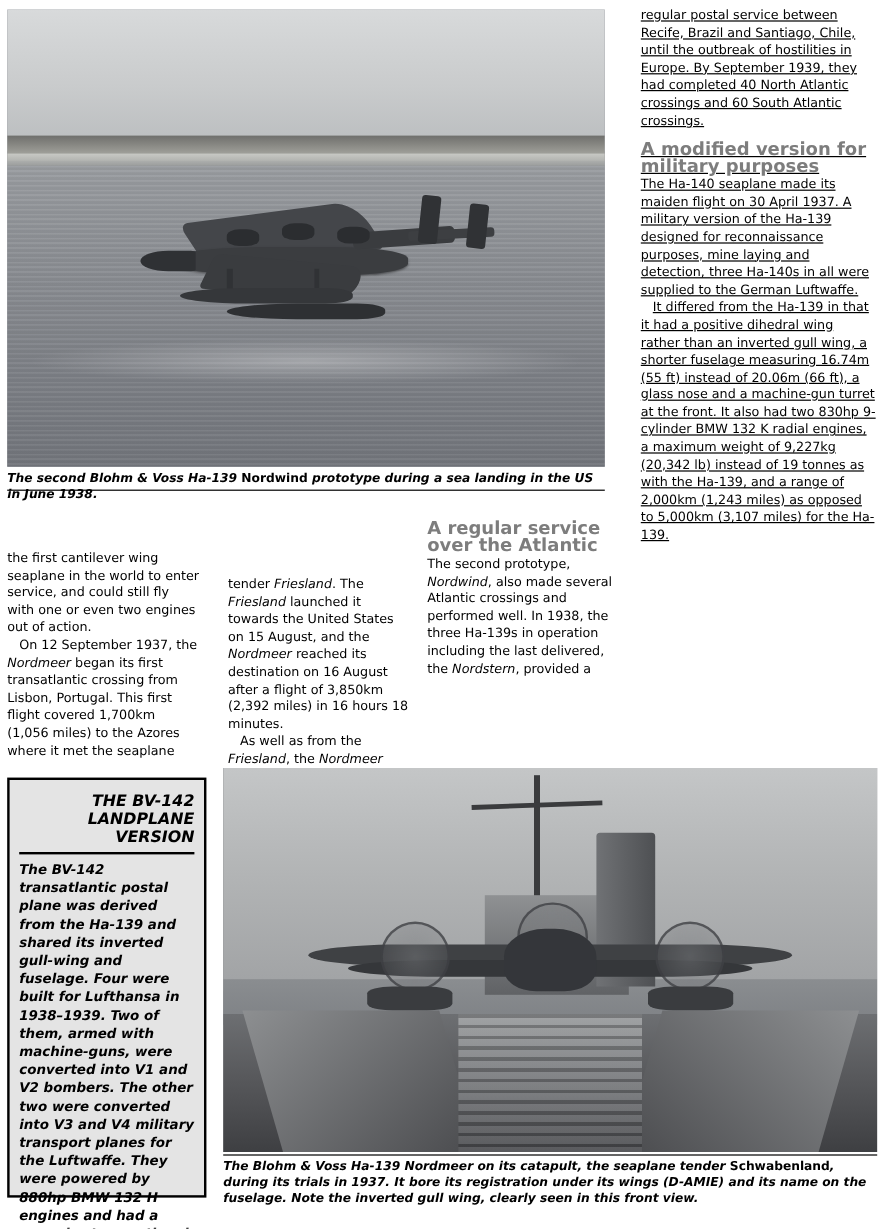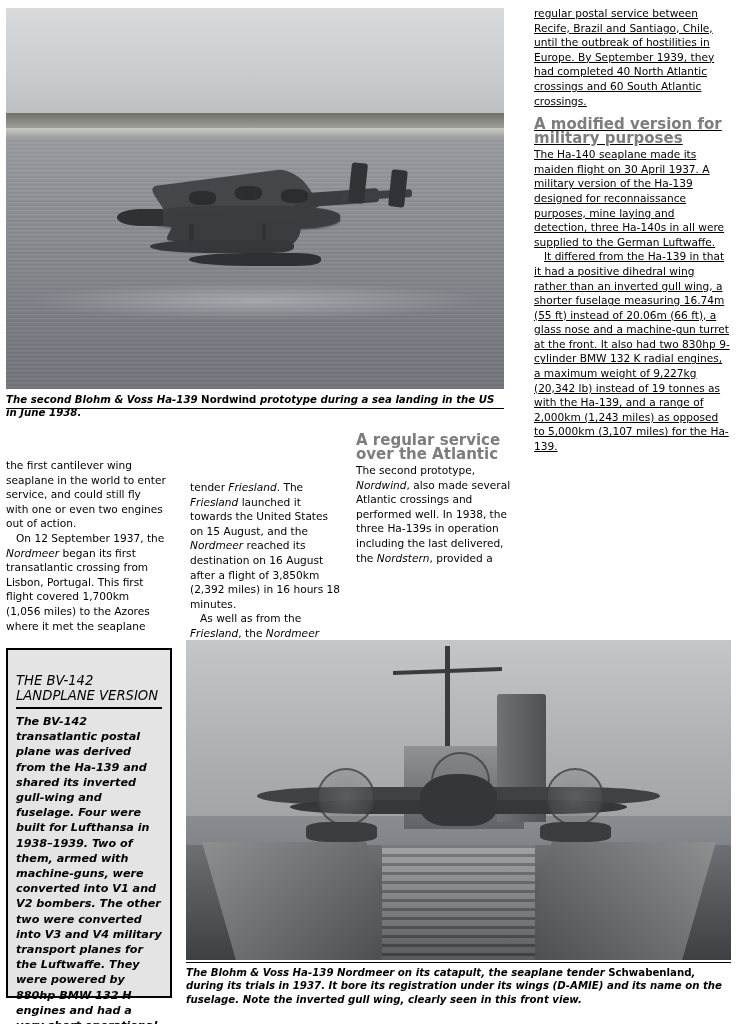--- a/index.html
+++ b/index.html
@@ -220,25 +220,26 @@
     left: 6px;
     top: 648px;
     width: 166px;
     height: 350px;
     border: 2px solid #000;
     background: #e4e4e4;
     box-sizing: border-box;
     padding: 7px 8px 6px 8px;
   }
   .sidebar h3 {
-    margin: 16px 0 4px 0;
+    margin: 4px 0 4px 0;
     font-size: 13.2px;
     line-height: 15px;
-    font-weight: normal;
+    font-weight: bold;
     font-style: italic;
+    text-align: right;
   }
   .sidebar-rule {
     height: 2px;
     background: #000;
     margin: 3px 0 5px 0;
   }
   .sidebar p {
     margin: 0;
     font-size: 11.2px;
     line-height: 15.2px;

